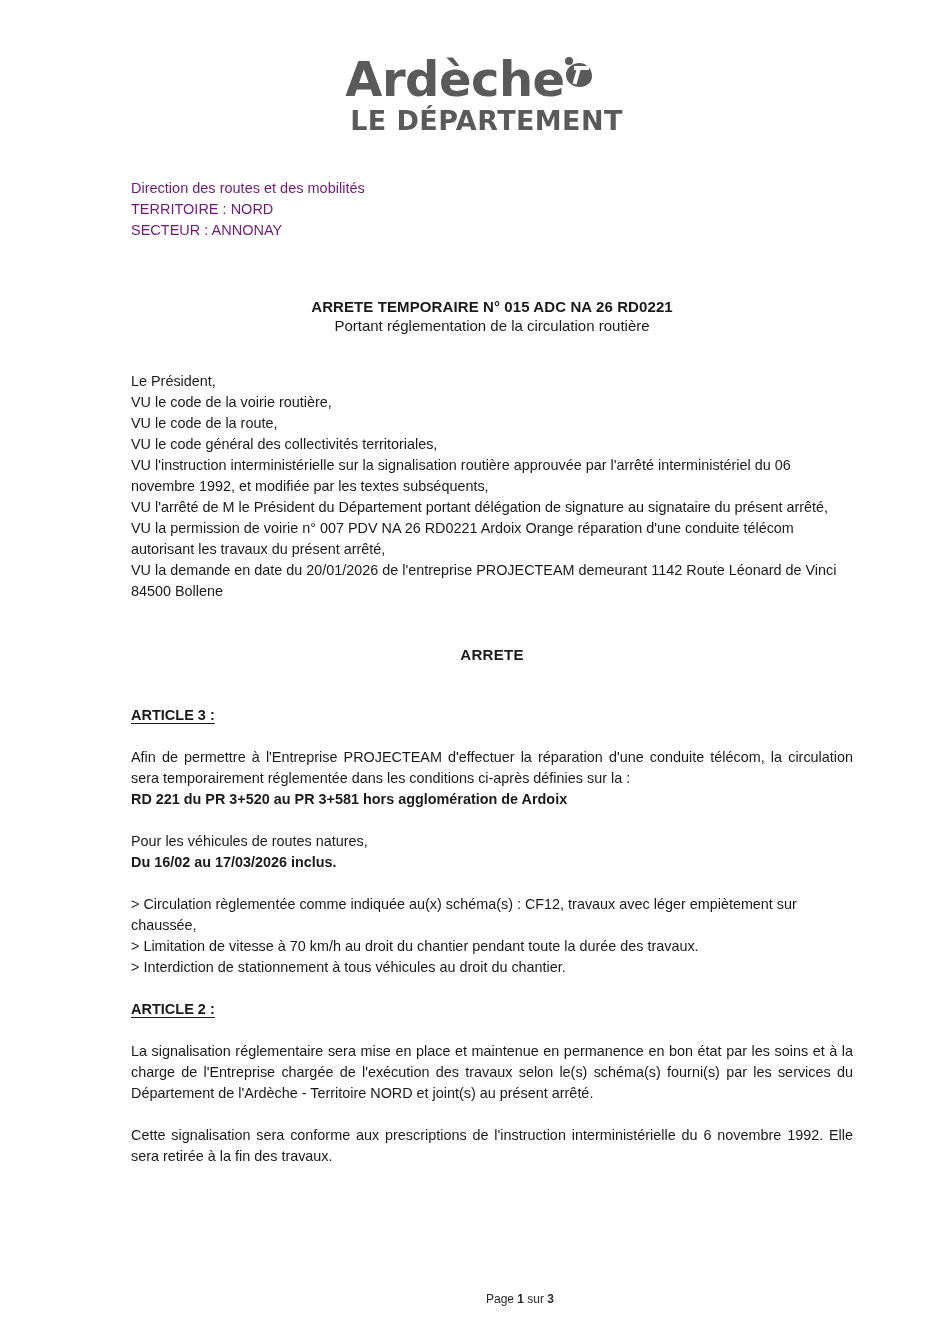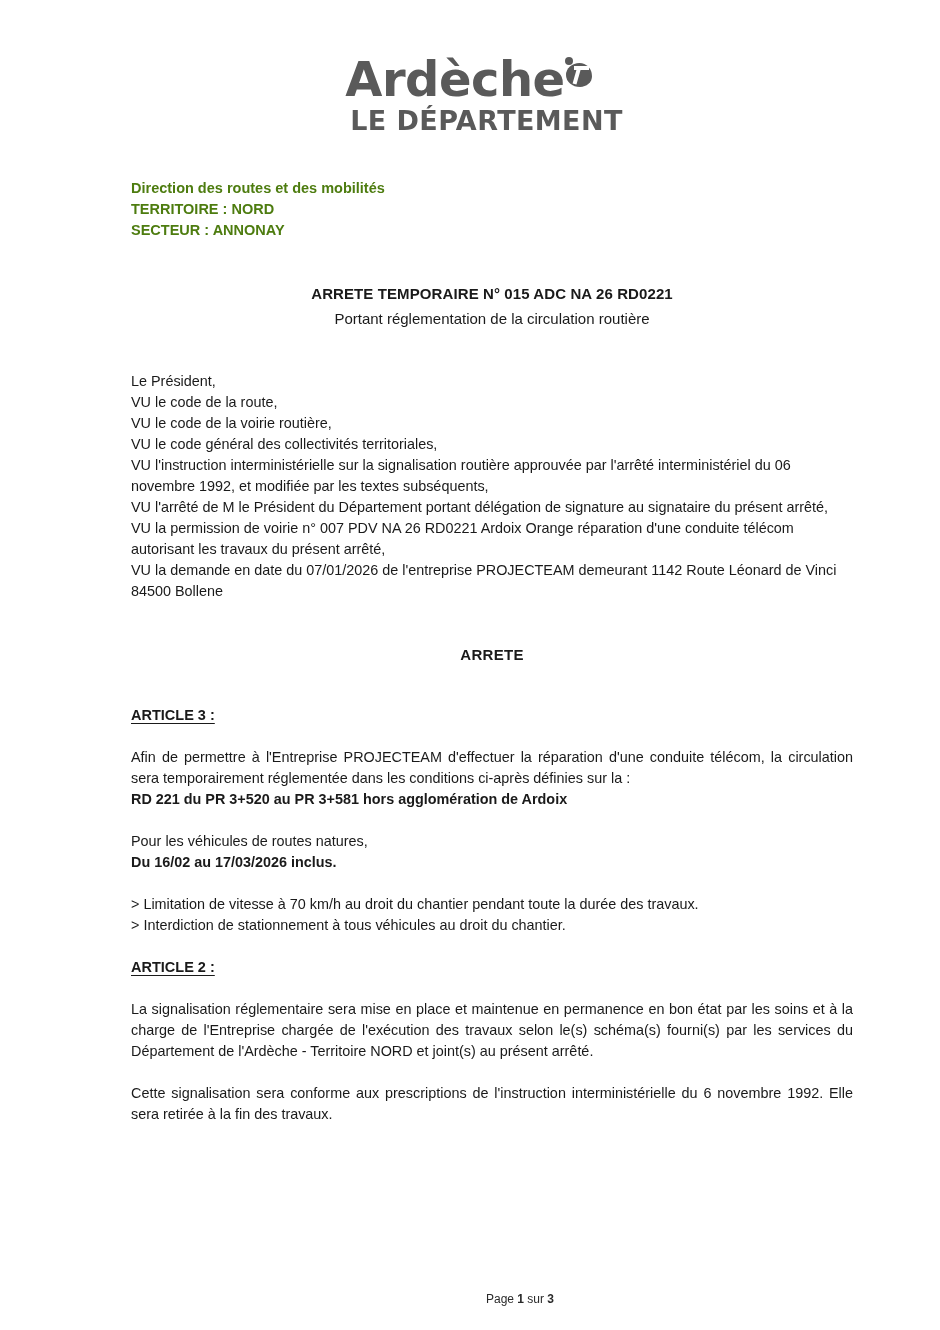--- a/index.html
+++ b/index.html
@@ -100,42 +100,42 @@
     margin-left: 5px;
     white-space: nowrap;
   }
 
   
   .service-header {
     position: absolute;
     top: 178px;
     left: 117px;
     font-size: 14.5px;
-    font-weight: bold;
+    font-weight: normal;
     line-height: 21px;
-    color: #4d7c0f;
+    color: #701a75;
   }
 
   
   .doc-title {
     position: absolute;
-    top: 285px;
+    top: 298px;
     left: 117px;
     width: 722px;
     text-align: center;
   }
   .doc-title .main {
     font-size: 15px;
     font-weight: bold;
     letter-spacing: 0.1px;
   }
   .doc-title .sub {
     font-size: 15px;
     font-weight: normal;
-    margin-top: 8px;
+    margin-top: 2px;
   }
 
   
   .body-area {
     position: absolute;
     top: 371px;
     left: 117px;
     width: 722px;
     font-size: 14.4px;
     line-height: 21px;
@@ -207,27 +207,27 @@
 
   <div class="doc-title">
     <div class="main">ARRETE TEMPORAIRE N° 015 ADC NA 26 RD0221</div>
     <div class="sub">Portant réglementation de la circulation routière</div>
   </div>
 
   <div class="body-area">
 
     <div class="lines">
       <p class="para-left">Le Président,</p>
+      <p class="para-left">VU le code de la voirie routière,</p>
       <p class="para-left">VU le code de la route,</p>
-      <p class="para-left">VU le code de la voirie routière,</p>
       <p class="para-left">VU le code général des collectivités territoriales,</p>
       <p class="para-left">VU l'instruction interministérielle sur la signalisation routière approuvée par l'arrêté interministériel du 06 novembre 1992, et modifiée par les textes subséquents,</p>
       <p class="para-left">VU l'arrêté de M le Président du Département portant délégation de signature au signataire du présent arrêté,</p>
       <p class="para-left">VU la permission de voirie n° 007 PDV NA 26 RD0221 Ardoix Orange réparation d'une conduite télécom autorisant les travaux du présent arrêté,</p>
-      <p class="para-left">VU la demande en date du 07/01/2026 de l'entreprise PROJECTEAM demeurant 1142 Route Léonard de Vinci 84500 Bollene</p>
+      <p class="para-left">VU la demande en date du 20/01/2026 de l'entreprise PROJECTEAM demeurant 1142 Route Léonard de Vinci 84500 Bollene</p>
     </div>
 
     <div class="spacer-m"></div>
 
 
     <div class="spacer-m"></div>
 
     <div class="centered-bold">ARRETE</div>
 
     <div class="spacer-xl"></div>
@@ -241,20 +241,21 @@
     <p class="para">Afin de permettre à l'Entreprise PROJECTEAM d'effectuer la réparation d'une conduite télécom, la circulation sera temporairement réglementée dans les conditions ci-après définies sur la :</p>
     <p class="para-left bold">RD 221 du PR 3+520 au PR 3+581 hors agglomération de Ardoix</p>
 
     <div class="spacer-m"></div>
 
     <p class="para-left">Pour les véhicules de routes natures,</p>
     <p class="para-left bold">Du 16/02 au 17/03/2026 inclus.</p>
 
     <div class="spacer-m"></div>
 
+    <p class="para-left">&gt; Circulation règlementée comme indiquée au(x) schéma(s) : CF12, travaux avec léger empiètement sur chaussée,</p>
     <p class="para-left">&gt; Limitation de vitesse à 70 km/h au droit du chantier pendant toute la durée des travaux.</p>
     <p class="para-left">&gt; Interdiction de stationnement à tous véhicules au droit du chantier.</p>
 
     <div class="spacer-m"></div>
 
     <div>
       <span class="article-head">ARTICLE 2 :</span>
     </div>
 
     <div class="spacer-m"></div>

